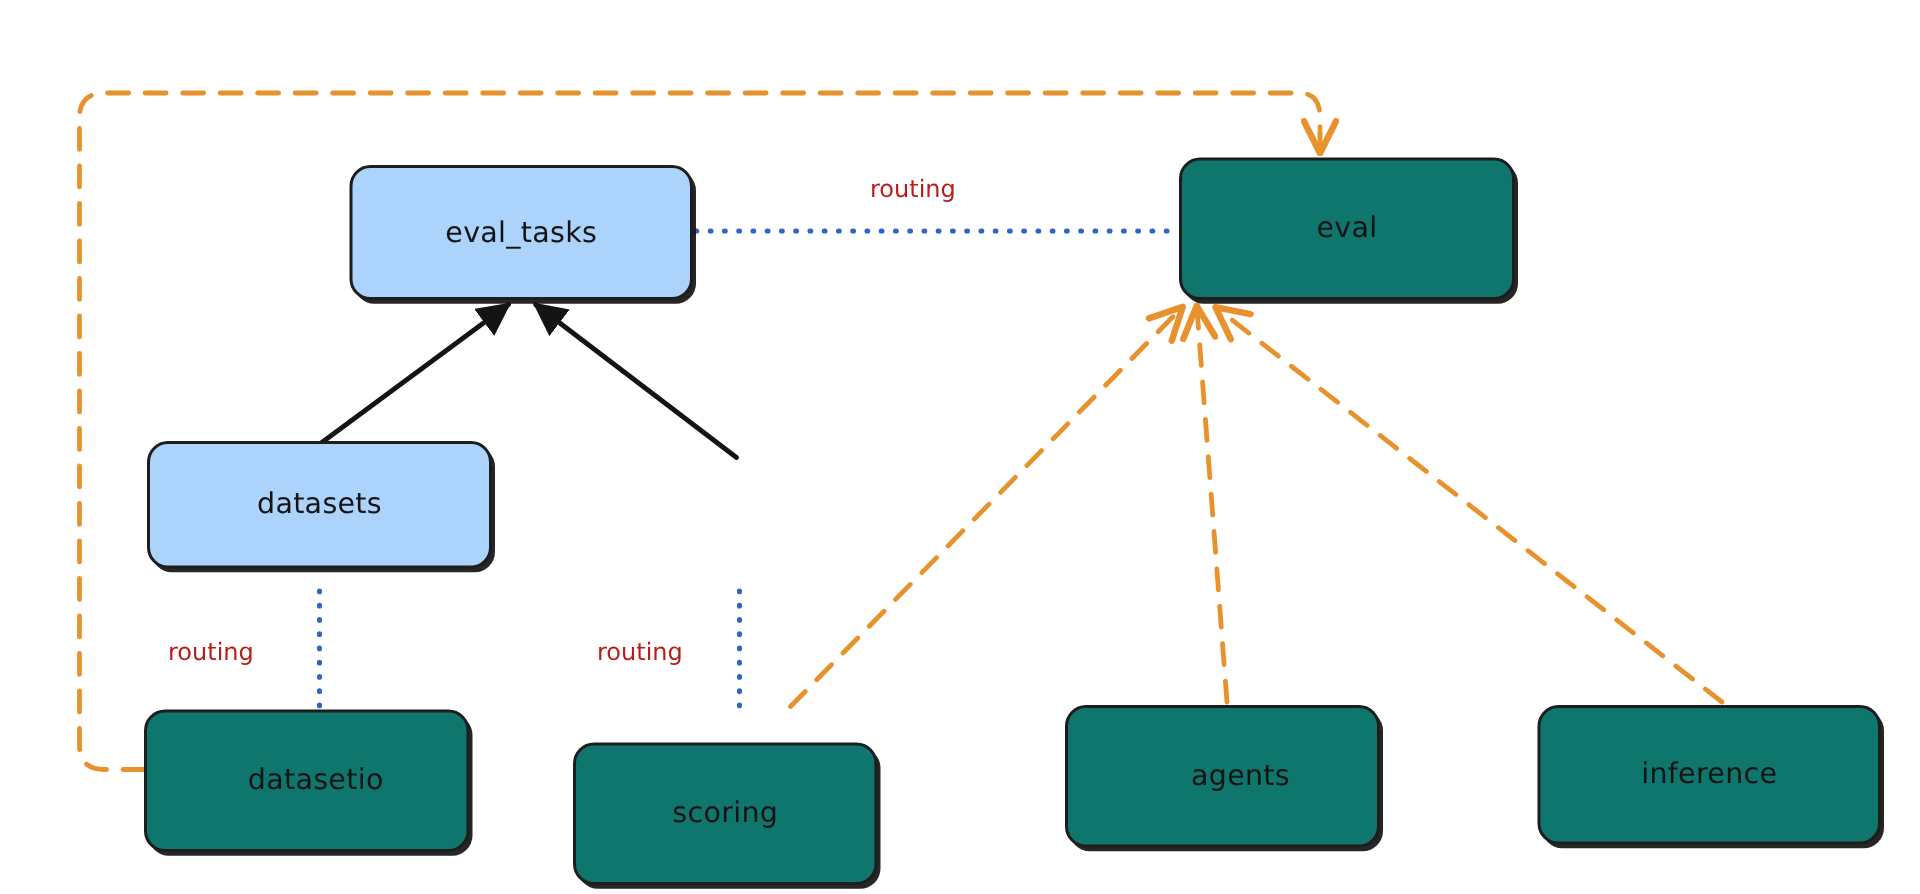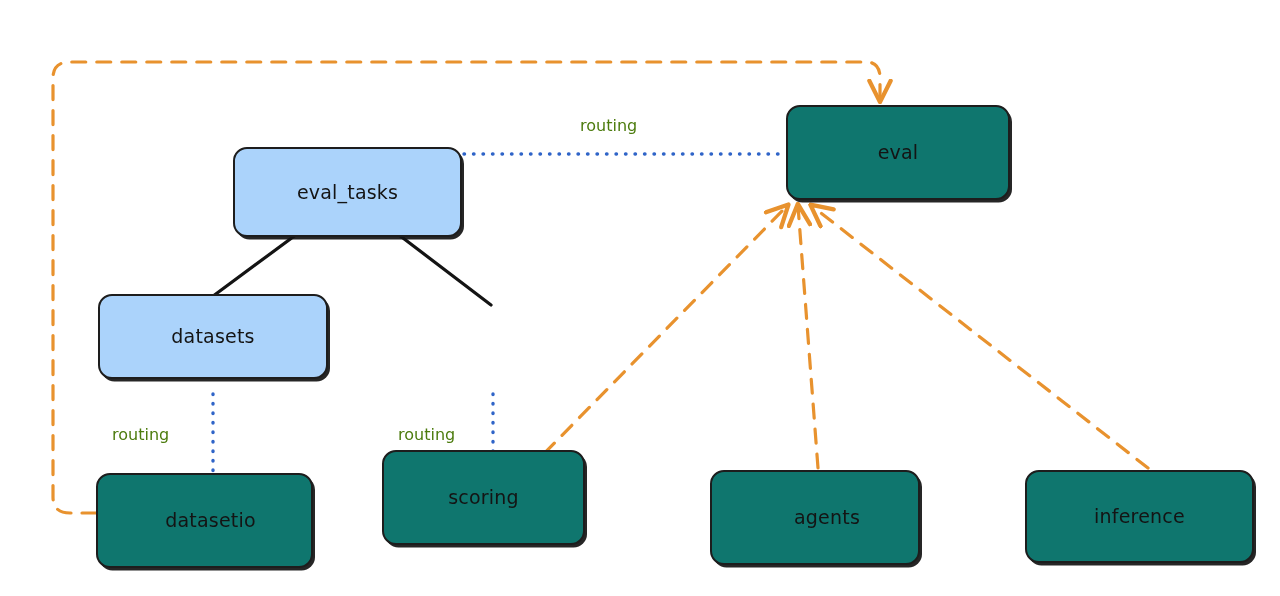--- a/index.html
+++ b/index.html
@@ -46,21 +46,21 @@
   .node-label {
     display: block;
     line-height: 1.1;
     padding: 0 8px;
     white-space: nowrap;
   }
   .edge-label {
     position: absolute;
     font-family: "DejaVu Sans", sans-serif;
     font-size: 16px;
-    color: #4d7c0f;
+    color: #b91c1c;
     white-space: nowrap;
     background: #ffffff;
     padding: 0 2px;
     line-height: 1;
   }
 </style>
 </head>
 <body>
 
 <div id="canvas">
@@ -88,38 +88,38 @@
 
     <path d="M 491 305 L 357 203" fill="none" stroke="#141414" stroke-width="3.2" stroke-linecap="round" marker-end="url(#arrow-black)"></path>
 
     <path d="M 527 471 L 787 206" fill="none" stroke="#E8922E" stroke-width="3.2" stroke-dasharray="14 11" stroke-linecap="round" marker-end="url(#arrow-orange)"></path>
 
     <path d="M 818 468 L 798 206" fill="none" stroke="#E8922E" stroke-width="3.2" stroke-dasharray="14 11" stroke-linecap="round" marker-end="url(#arrow-orange)"></path>
 
     <path d="M 1148 468 L 812 206" fill="none" stroke="#E8922E" stroke-width="3.2" stroke-dasharray="14 11" stroke-linecap="round" marker-end="url(#arrow-orange)"></path>
   </svg>
 
-  <div class="node blue" style="left:233px; top:110px; width:229px; height:90px;margin-top:37px;">
+  <div class="node blue" style="left:233px; top:110px; width:229px; height:90px;">
     <span class="node-label">eval_tasks</span>
   </div>
 
   <div class="node green" style="left:786px; top:105px; width:224px; height:95px;">
     <span class="node-label">eval</span>
   </div>
 
   <div class="node blue" style="left:98px; top:294px; width:230px; height:85px;">
     <span class="node-label">datasets</span>
   </div>
 
 
   <div class="node green" style="left:96px; top:473px; width:217px; height:95px;padding-left:12px;">
     <span class="node-label">datasetio</span>
   </div>
 
-  <div class="node green" style="left:382px; top:450px; width:203px; height:95px;">
+  <div class="node green" style="left:382px; top:495px; width:203px; height:95px;">
     <span class="node-label">scoring</span>
   </div>
 
   <div class="node green" style="left:710px; top:470px; width:210px; height:95px;padding-left:24px;">
     <span class="node-label">agents</span>
   </div>
 
   <div class="node green" style="left:1025px; top:470px; width:229px; height:93px;">
     <span class="node-label">inference</span>
   </div>

